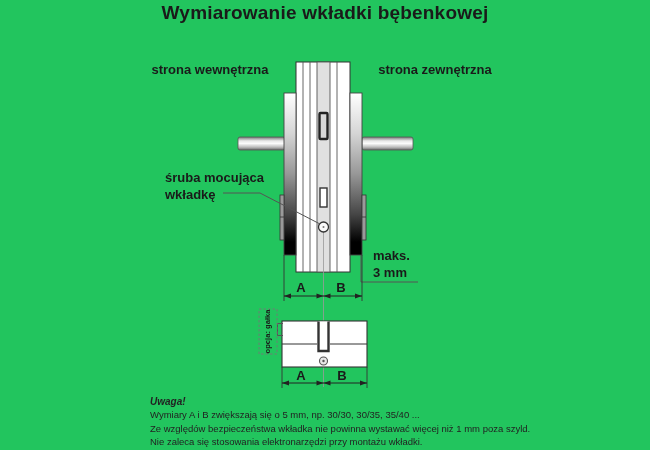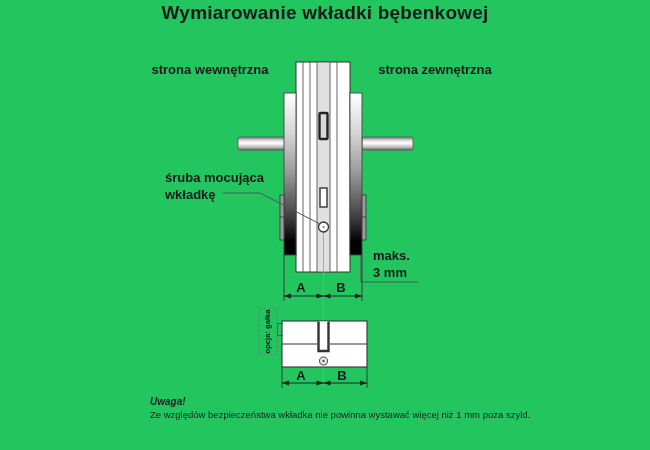--- a/index.html
+++ b/index.html
@@ -104,16 +104,18 @@
 
     <text x="301" y="237" class="svg-label" font-size="13" text-anchor="middle">A</text>
     <text x="341" y="237" class="svg-label" font-size="13" text-anchor="middle">B</text>
 
     <text x="301" y="325" class="svg-label" font-size="13" text-anchor="middle">A</text>
     <text x="342" y="325" class="svg-label" font-size="13" text-anchor="middle">B</text>
   </svg>
 
   <div class="notes">
     <div class="notes-heading">Uwaga!</div>
+    <div>Wymiary A i B zwiększają się o 5 mm, np. 30/30, 30/35, 35/40 ...</div>
     <div>Ze względów bezpieczeństwa wkładka nie powinna wystawać więcej niż 1 mm poza szyld.</div>
+    <div>Nie zaleca się stosowania elektronarzędzi przy montażu wkładki.</div>
   </div>
 
 </div>
 
 </body></html>

